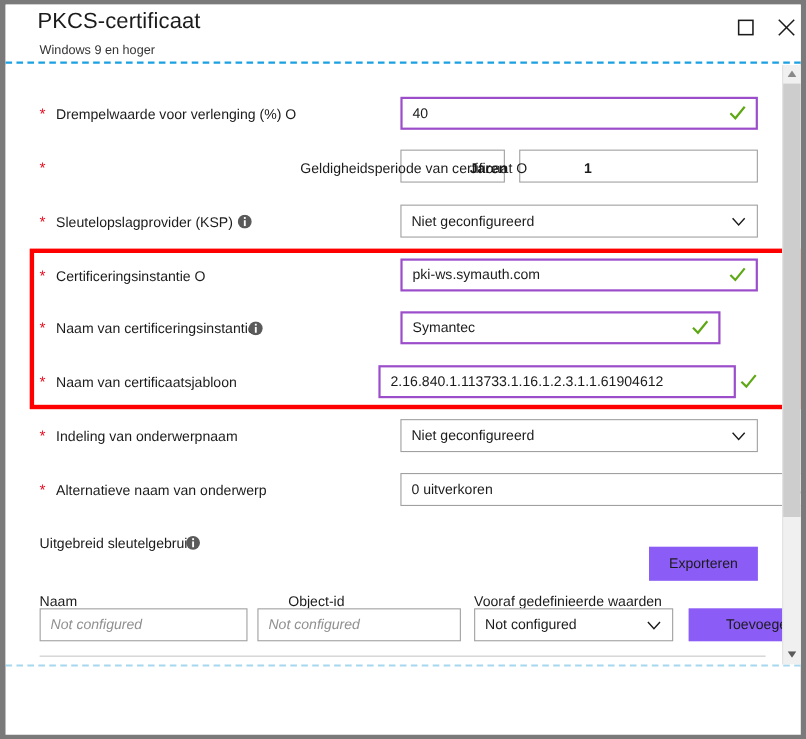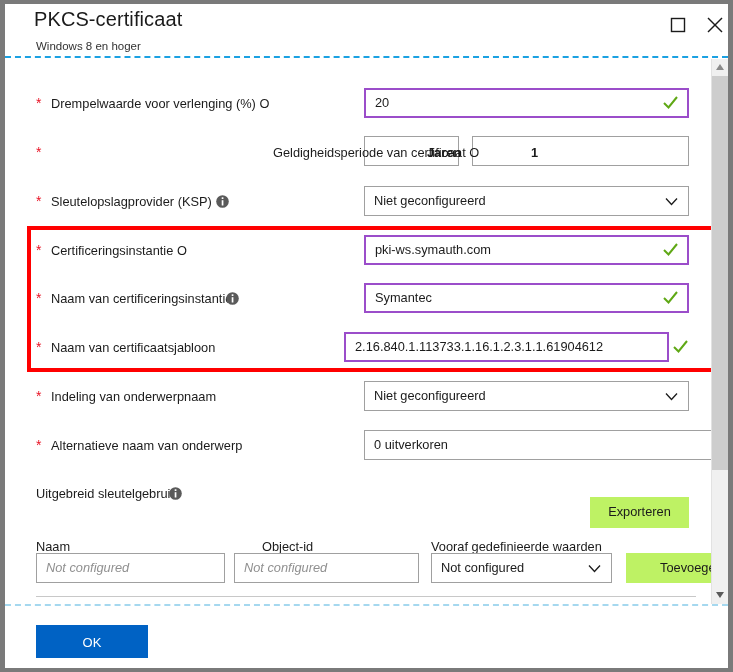--- a/index.html
+++ b/index.html
@@ -191,21 +191,21 @@
     box-sizing: border-box;
     border: 4px solid #ff0000;
     z-index: 8;
     pointer-events: none;
   }
 
   
   .gray-btn {
     position: absolute;
     box-sizing: border-box;
-    background: #bef264;
+    background: #8b5cf6;
     font-size: 12.8px;
     color: #1b1b1b;
     text-align: center;
     line-height: 30px;
     cursor: pointer;
     white-space: nowrap;
   }
   .col-head {
     position: absolute;
     font-size: 12.8px;
@@ -296,21 +296,21 @@
     font-family: "Liberation Sans", sans-serif;
   }
 </style>
 </head>
 <body>
 
 <div class="window">
 
   <div class="titlebar">
     <div class="title">PKCS-certificaat</div>
-    <div class="subtitle">Windows 8 en hoger</div>
+    <div class="subtitle">Windows 9 en hoger</div>
 
     <div class="win-btn btn-maximize">
       <svg width="26" height="26" viewBox="0 0 26 26">
         <rect x="6.5" y="6.5" width="13" height="13" fill="none" stroke="#1b1b1b" stroke-width="1.4"></rect>
       </svg>
     </div>
     <div class="win-btn btn-close">
       <svg width="26" height="26" viewBox="0 0 26 26">
         <line x1="6" y1="6" x2="20" y2="20" stroke="#1b1b1b" stroke-width="1.4"></line>
         <line x1="20" y1="6" x2="6" y2="20" stroke="#1b1b1b" stroke-width="1.4"></line>
@@ -319,21 +319,21 @@
   </div>
 
   <div class="dashed-sep top"></div>
 
   <div class="content">
 
     <div class="row" style="top:37px;">
       <span class="req">*</span>
       <span class="label">Drempelwaarde voor verlenging (%) O</span>
       <div class="field text" style="left:359px; top:-8px; width:325px;">
-        <span class="val">20</span>
+        <span class="val">40</span>
         <span class="check">
           <svg width="17" height="17" viewBox="0 0 17 17">
             <polyline points="2,9 6.5,13.5 15,3" fill="none" stroke="#5fa815" stroke-width="2"></polyline>
           </svg>
         </span>
       </div>
     </div>
 
     <div class="row" style="top:86px;">
       <span class="req">*</span>
@@ -374,21 +374,21 @@
       </div>
     </div>
 
     <div class="row" style="top:232px;">
       <span class="req">*</span>
       <span class="label"><span>Naam van certificeringsinstantie</span><span class="info-icon" style="margin-left:-6px;"><svg width="13" height="13" viewBox="0 0 13 13">
               <circle cx="6.5" cy="6.5" r="6.3" fill="#5a5a5a"></circle>
               <rect x="5.7" y="2.3" width="1.7" height="1.7" fill="#ffffff"></rect>
               <rect x="5.7" y="5.2" width="1.7" height="5.3" fill="#ffffff"></rect>
             </svg></span></span>
-      <div class="field text" style="left:359px; top:-8px; width:325px;">
+      <div class="field text" style="left:359px; top:-8px; width:291px;">
         <span class="val">Symantec</span>
         <span class="check">
           <svg width="17" height="17" viewBox="0 0 17 17">
             <polyline points="2,9 6.5,13.5 15,3" fill="none" stroke="#5fa815" stroke-width="2"></polyline>
           </svg>
         </span>
       </div>
     </div>
 
     <div class="row" style="top:281px;">
@@ -476,17 +476,14 @@
     <div class="sb-thumb"></div>
     <div class="sb-arrow down">
       <svg width="8" height="6" viewBox="0 0 8 6">
           <polygon points="0,0 8,0 4,6" fill="#5a5a5a"></polygon>
         </svg>
     </div>
   </div>
 
   <div class="dashed-sep bottom"></div>
 
-  <div class="footer">
-    <button class="ok-btn">OK</button>
-  </div>
 
 </div>
 
 </body></html>

